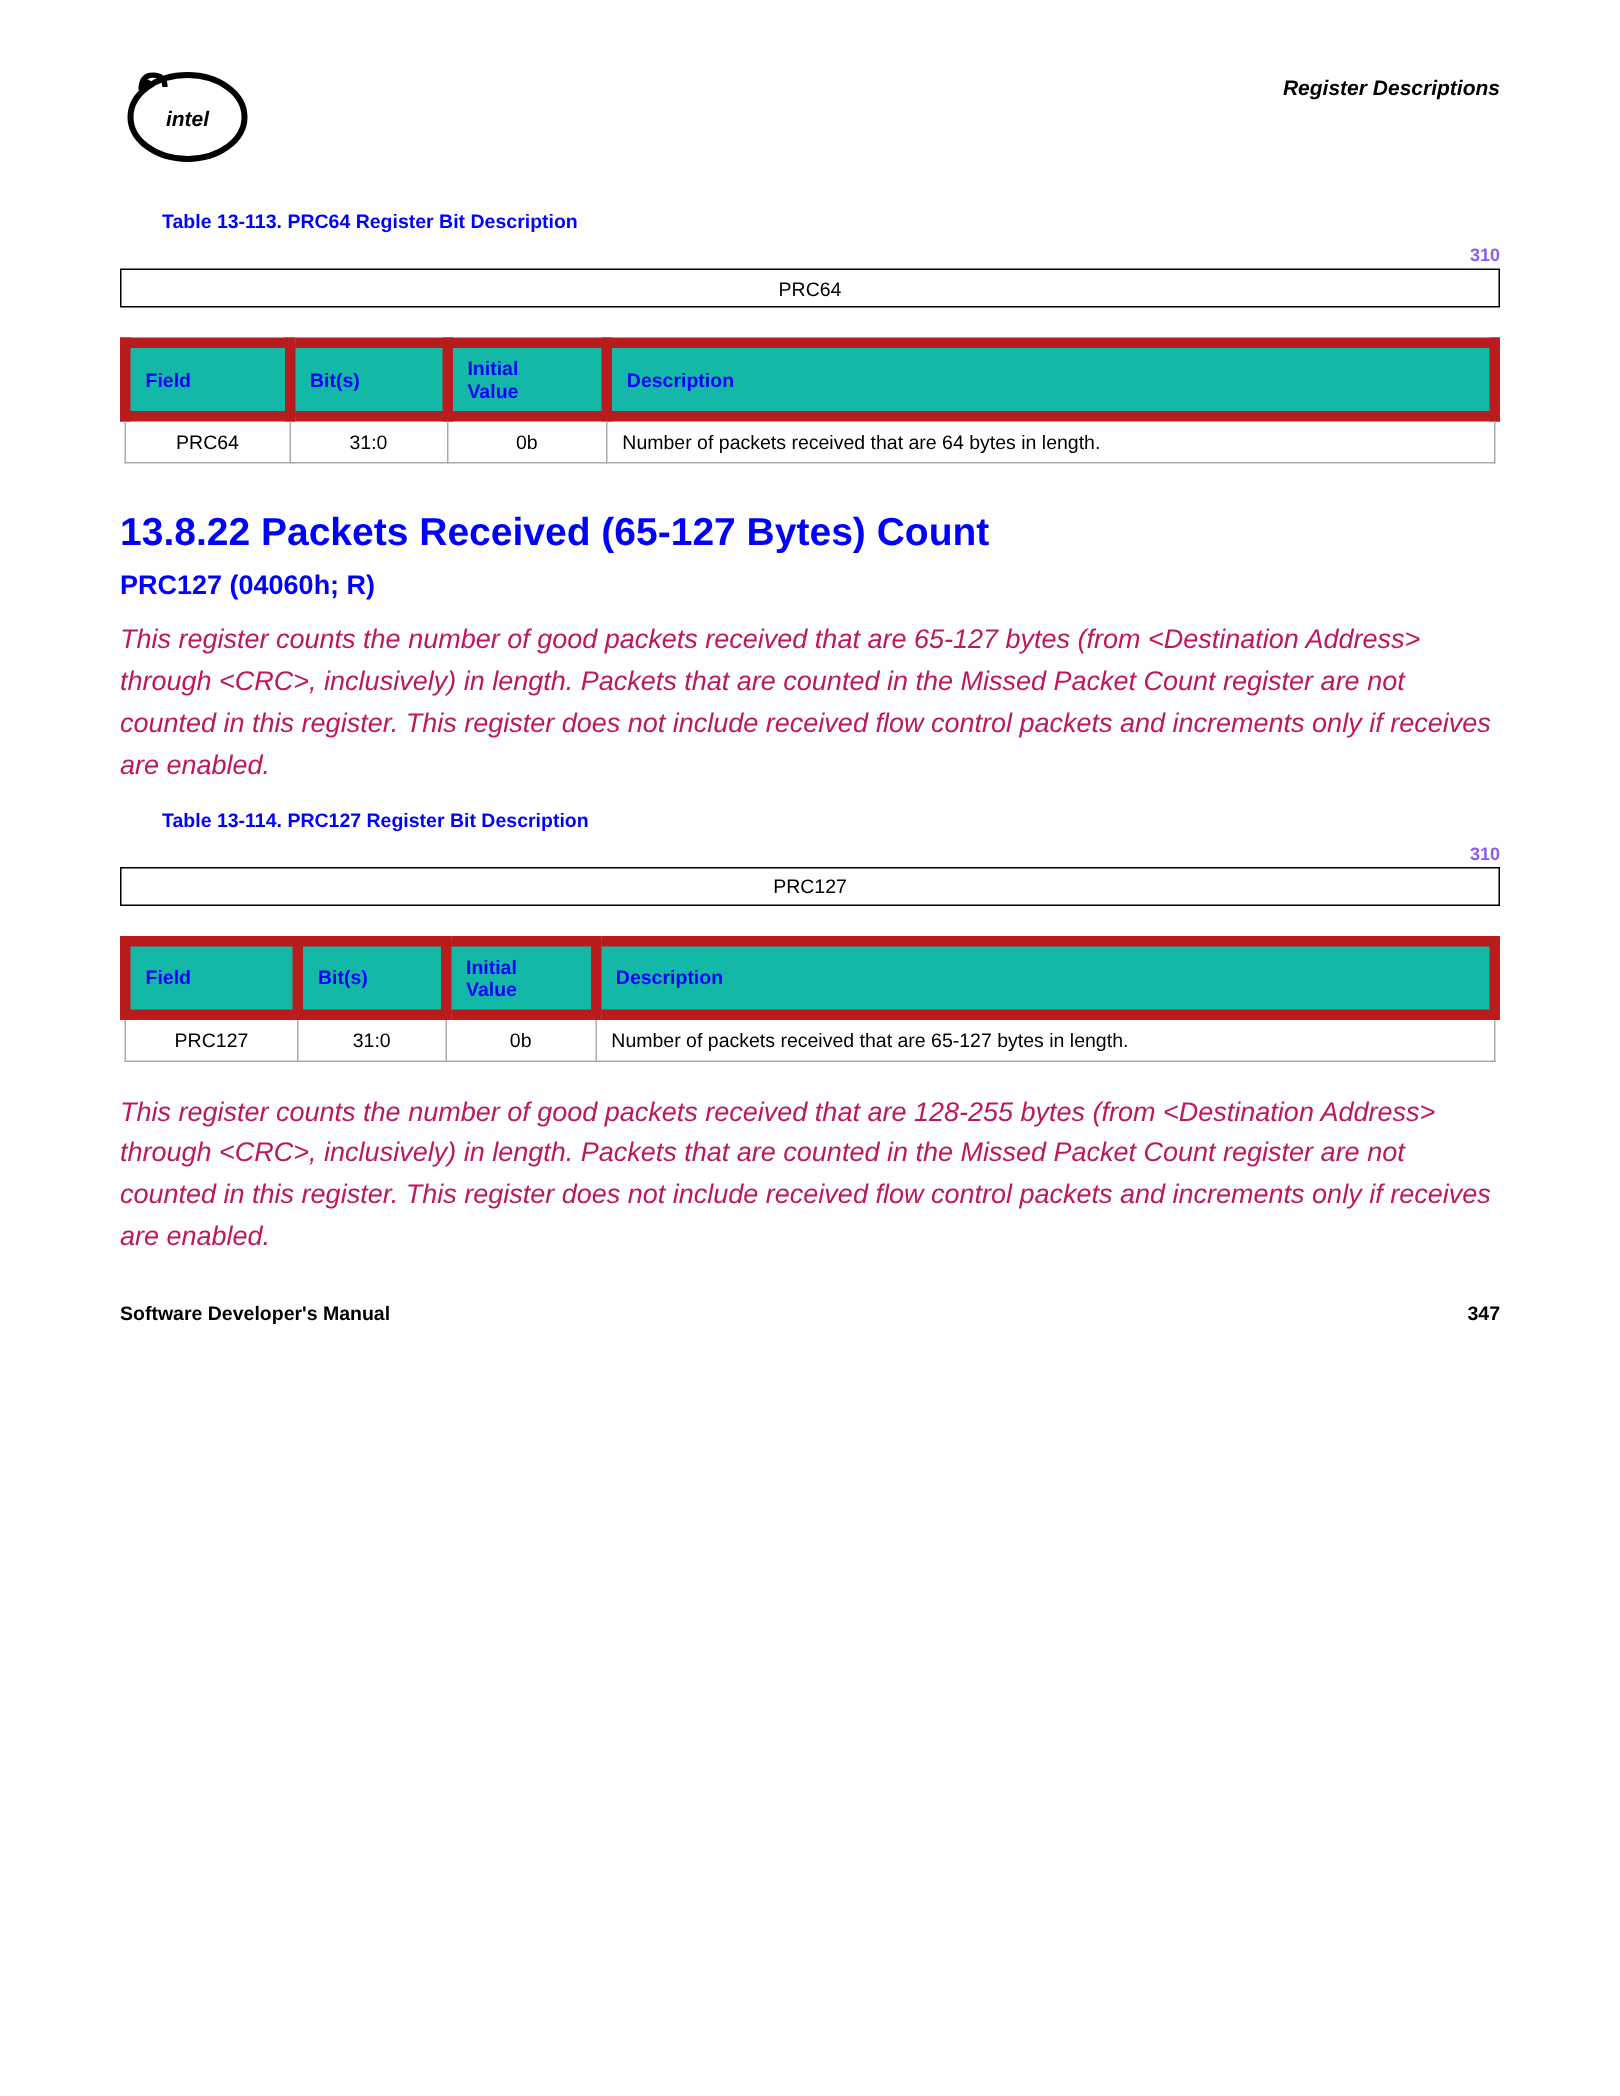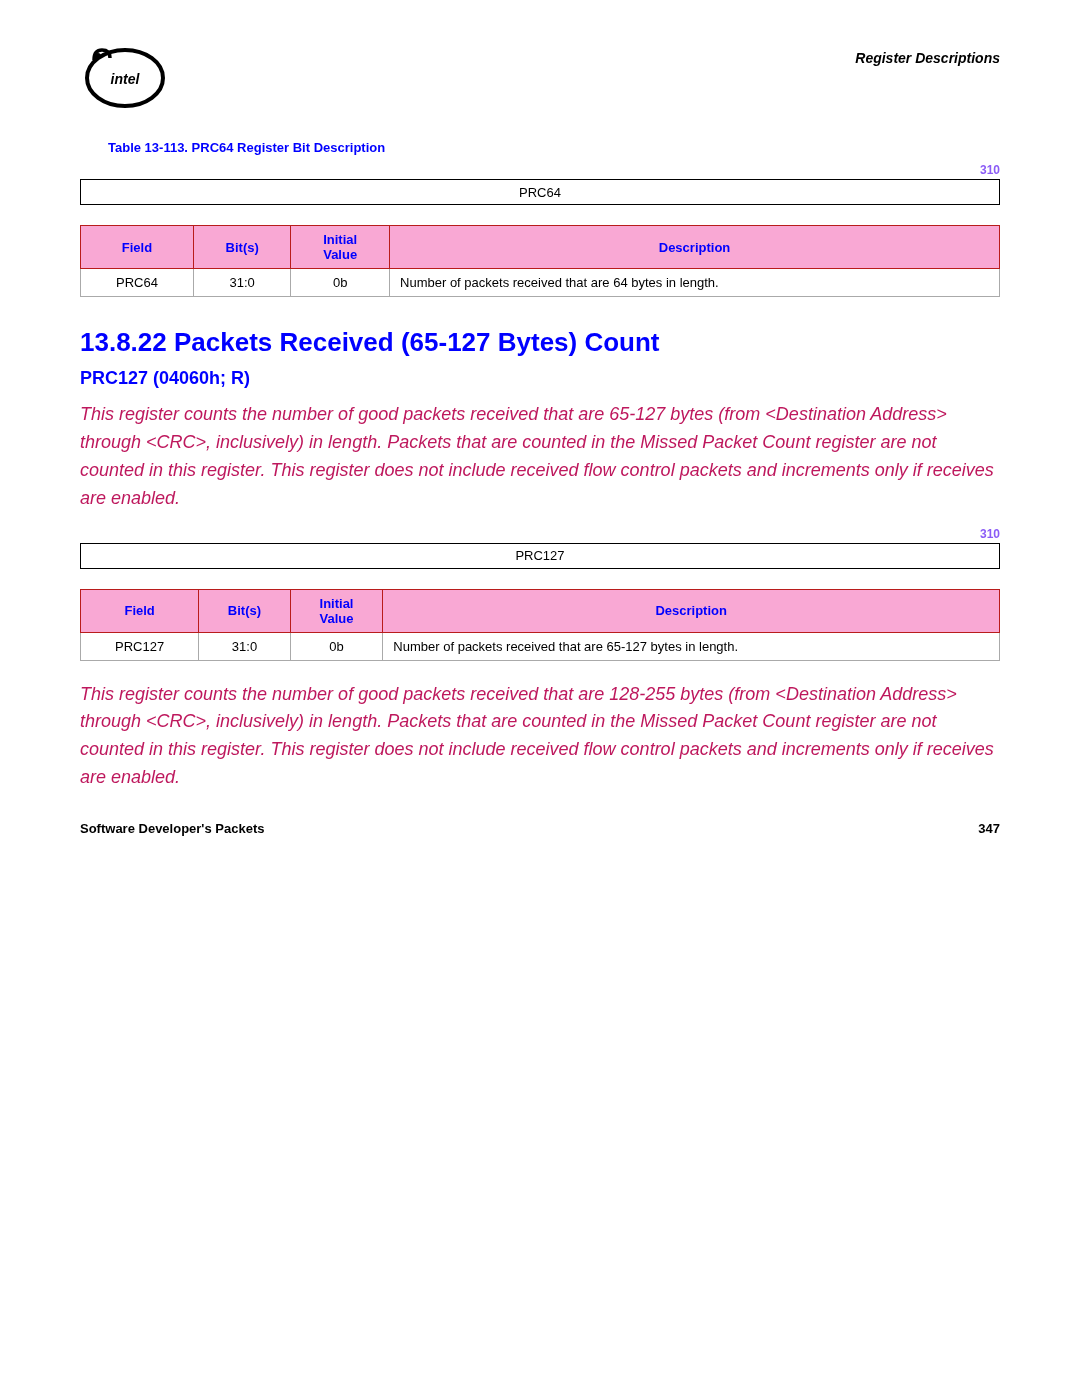--- a/index.html
+++ b/index.html
@@ -77,26 +77,26 @@
       background: #fff;
     }
     
     .reg-table {
       width: 100%;
       border-collapse: collapse;
       margin-bottom: 20px;
       font-size: 13px;
     }
     .reg-table th {
-      background: #f9a8d4;
-      color: #0000ff;
-      font-weight: bold;
-      border: 1px solid #b91c1c;
+      background: #14b8a6;
+      color: #0000ff;
+      font-weight: bold;
+      border: 7px solid #b91c1c;
       padding: 6px 10px;
-      text-align: center;
+      text-align: left;
     }
     .reg-table th.desc-header {
       color: #0000ff;
     }
     .reg-table td {
       border: 1px solid #aaa;
       padding: 6px 10px;
       vertical-align: top;
     }
     .reg-table tr td:first-child {
@@ -182,20 +182,21 @@
         <td>0b</td>
         <td>Number of packets received that are 64 bytes in length.</td>
       </tr>
     </tbody>
   </table>
 
   <div class="section-heading">13.8.22   Packets Received (65-127 Bytes) Count</div>
   <div class="subsection-heading">PRC127 (04060h; R)</div>
   <p class="body-text">This register counts the number of good packets received that are 65-127 bytes (from &lt;Destination Address&gt; through &lt;CRC&gt;, inclusively) in length. Packets that are counted in the Missed Packet Count register are not counted in this register. This register does not include received flow control packets and increments only if receives are enabled.</p>
 
+  <div class="table-title">Table 13-114. PRC127 Register Bit Description</div>
 
   <div class="bit-bar-container">
     <div class="bit-bar-labels">
       <span>31</span>
       <span>0</span>
     </div>
     <div class="bit-bar">PRC127</div>
   </div>
 
   <table class="reg-table">
@@ -216,17 +217,17 @@
         <td>31:0</td>
         <td>0b</td>
         <td>Number of packets received that are 65-127 bytes in length.</td>
       </tr>
     </tbody>
   </table>
 
   <p class="body-text">This register counts the number of good packets received that are 128-255 bytes (from &lt;Destination Address&gt; through &lt;CRC&gt;, inclusively) in length. Packets that are counted in the Missed Packet Count register are not counted in this register. This register does not include received flow control packets and increments only if receives are enabled.</p>
 
   <div class="footer">
-    <div class="footer-left">Software Developer's Packets</div>
+    <div class="footer-left">Software Developer's Manual</div>
     <div class="footer-right">347</div>
   </div>
 
 </div>
 
 </body></html>

